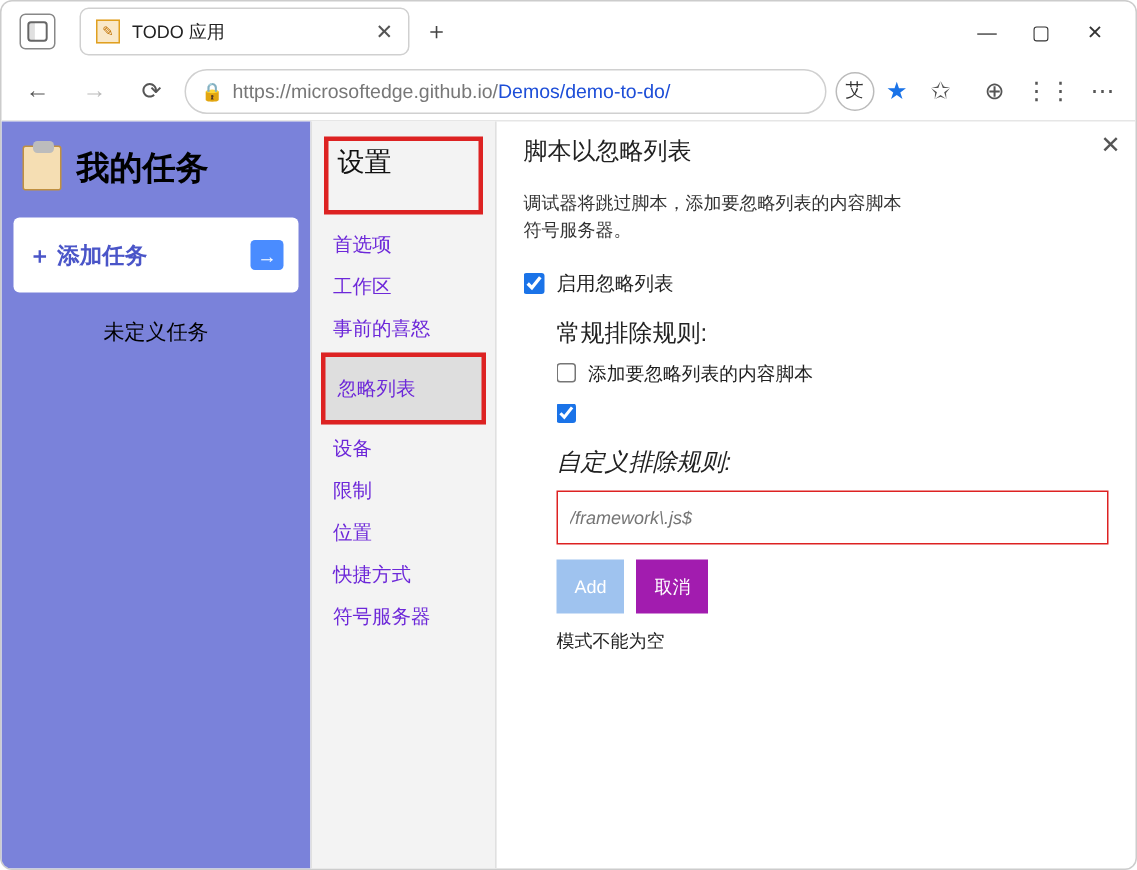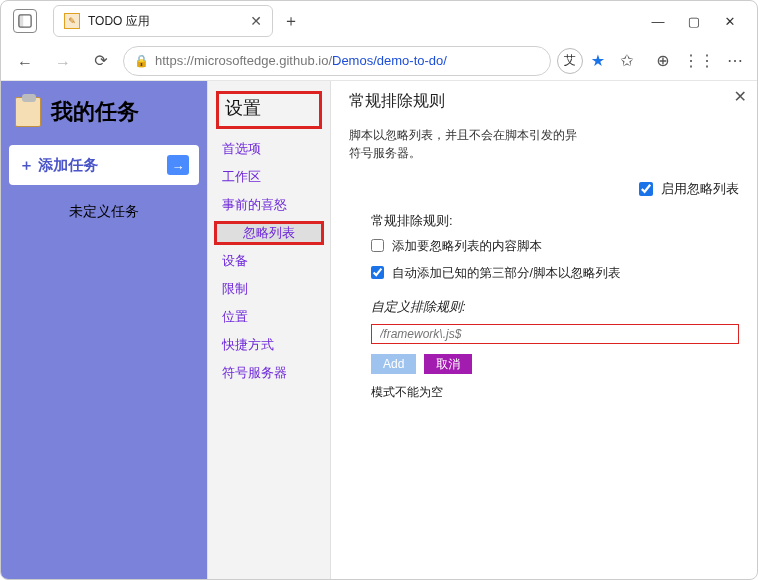--- a/index.html
+++ b/index.html
@@ -29,45 +29,45 @@
   .star { color:#1a73e8; font-size:16px;}
   .iconbtn { width:28px; height:28px; display:flex; align-items:center; justify-content:center; color:#555;}
 
   
   .content { display:flex; height: calc(100% - 80px); }
   .appsidebar { width: 206px; background: #7a82da; display:flex; flex-direction:column; padding: 8px; gap:10px;}
   .apptitle { display:flex; align-items:center; gap:10px; padding: 8px 6px;}
   .apptitle .clip { width:26px; height:30px; background:#f5deb3; border:1px solid #c09040; border-radius:2px; position:relative;}
   .apptitle .clip::before { content:""; position:absolute; top:-4px; left:6px; width:14px; height:8px; background:#bcbcbc; border-radius:3px;}
   .apptitle h1 { font-size: 22px; font-weight: 700; color:#000;}
-  .addtask { background:#fff; height:40px; border-radius:4px; display:flex; align-items:center; padding:0 10px; gap:6px; color:#4a55c8; font-size:15px; font-weight:600; justify-content:space-between;}
+  .addtask { background:#fff; height:50px; border-radius:4px; display:flex; align-items:center; padding:0 10px; gap:6px; color:#4a55c8; font-size:15px; font-weight:600; justify-content:space-between;}
   .addtask .arrow { background:#4a8cff; color:#fff; width:22px; height:20px; border-radius:3px; display:flex; align-items:center; justify-content:center; font-size:13px;}
   .undef { color:#000; font-size:14px; text-align:center; margin-top:8px;}
 
   
   .setsidebar { width: 124px; background:#f3f3f3; border-left:1px solid #e0e0e0; border-right:1px solid #e0e0e0; padding:6px 0;}
-  .sethead { margin:4px 8px 6px 8px; padding:2px 6px 6px 6px; border:3px solid #d22; font-size:18px; font-weight:400; color:#111;}
+  .sethead { margin:4px 8px 6px 8px; padding:2px 6px 20px 6px; border:3px solid #d22; font-size:18px; font-weight:400; color:#111;}
   .setitem { padding:5px 14px; font-size:13px; color:#6d28d9; cursor:pointer;}
-  .setitem.selected { background:#dedede; border:3px solid #d22; margin:2px 6px; padding:0 8px;text-align:center;}
+  .setitem.selected { background:#dedede; border:3px solid #d22; margin:2px 6px; padding:12px 8px;}
 
   
   .panel { flex:1; padding: 10px 18px; position:relative; font-size:13px; color:#222;}
   .panel h2 { font-size:16px; font-weight:400; margin-bottom:14px;}
   .panel .closex { position:absolute; top:6px; right:10px; font-size:16px; color:#555;}
   .desc { font-size:12px; color:#333; margin-bottom:18px; line-height:1.5;}
-  .chkrow { display:flex; align-items:center; gap:8px; margin-bottom:14px;justify-content:flex-end;}
+  .chkrow { display:flex; align-items:center; gap:8px; margin-bottom:14px;}
   .chkrow input { width:14px; height:14px; accent-color:#1a73e8;}
   .subsection { margin-left:22px; }
-  .subhead { font-size:13px; margin-bottom:8px;}
+  .subhead { font-size:16px; margin-bottom:8px;}
   .subrow { display:flex; align-items:flex-start; gap:8px; margin-bottom:10px; font-size:12.5px;}
   .subrow input[type=checkbox] { margin-top:1px; width:13px; height:13px; accent-color:#1a73e8;}
   .label2 { font-size:13px; margin:14px 0 6px 0;}
-  .patterninput { width:100%; height:20px; border:1px solid #d22; padding:0 8px; font-size:12px; color:#999; font-style:italic; outline:none;}
+  .patterninput { width:100%; height:36px; border:1px solid #d22; padding:0 8px; font-size:12px; color:#999; font-style:italic; outline:none;}
   .btnrow { display:flex; gap:8px; margin-top:10px;}
-  .btn { height:20px; padding:0 12px; font-size:12px; border:none; cursor:pointer; color:#fff;}
+  .btn { height:36px; padding:0 12px; font-size:12px; border:none; cursor:pointer; color:#fff;}
   .btn.add { background:#9fc3ef;}
   .btn.cancel { background:#a21caf;}
   .err { font-size:12px; color:#222; margin-top:10px;}
 </style>
 </head>
 <body>
 
 <div class="titlebar">
   <div class="tab-icon-sq">
     <svg viewBox="0 0 16 16">
@@ -132,38 +132,37 @@
         <div class="setitem">设备</div>
         <div class="setitem">限制</div>
         <div class="setitem">位置</div>
         <div class="setitem">快捷方式</div>
         <div class="setitem">符号服务器</div>
       </div>
   </div>
 
   <div class="panel">
     <span class="closex">✕</span>
-    <h2>常规排除规则</h2>
+    <h2>脚本以忽略列表</h2>
     <div class="desc">
-      <span>脚本以忽略列表，并且不会在脚本引发的异</span><br>
+      <span>调试器将跳过脚本，添加要忽略列表的内容脚本</span><br>
       <span>符号服务器。</span>
     </div>
     <label class="chkrow">
       <input type="checkbox" checked="" style="">
       <span>启用忽略列表</span>
     </label>
     <div class="subsection">
       <div class="subhead">常规排除规则:</div>
       <label class="subrow">
         <input type="checkbox" style="">
         <span>添加要忽略列表的内容脚本</span>
       </label>
       <label class="subrow">
         <input type="checkbox" checked="" style="">
-        <span>自动添加已知的第三部分/脚本以忽略列表</span>
       </label>
       <div class="subhead" style="margin-top:16px;font-style:italic;">自定义排除规则:</div>
       <input class="patterninput" type="text" placeholder="/framework\.js$" style="">
       <div class="btnrow">
         <button class="btn add">Add</button>
         <button class="btn cancel">取消</button>
       </div>
       <div class="err">模式不能为空</div>
     </div>
   </div>

